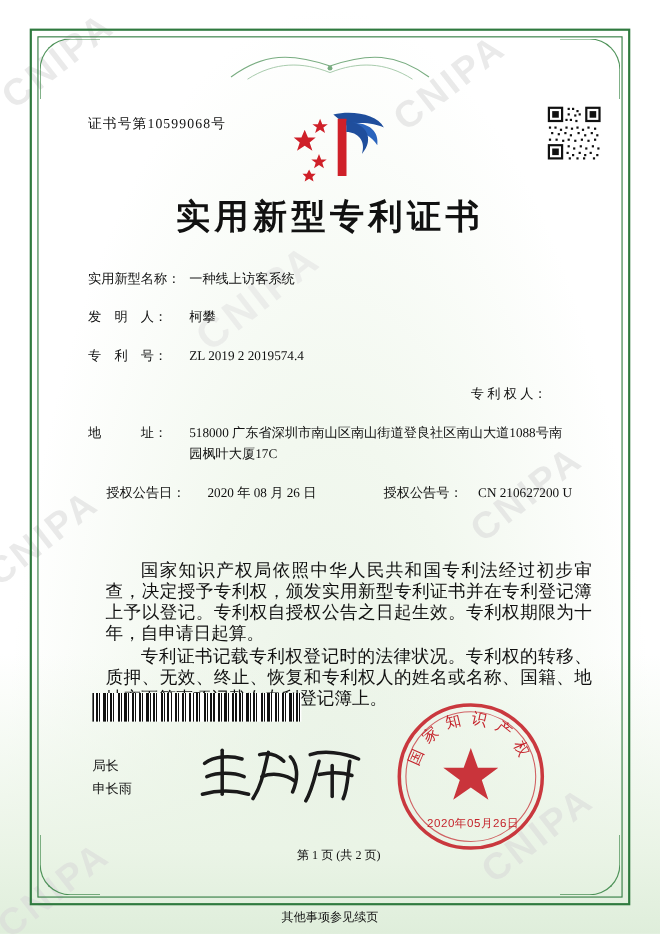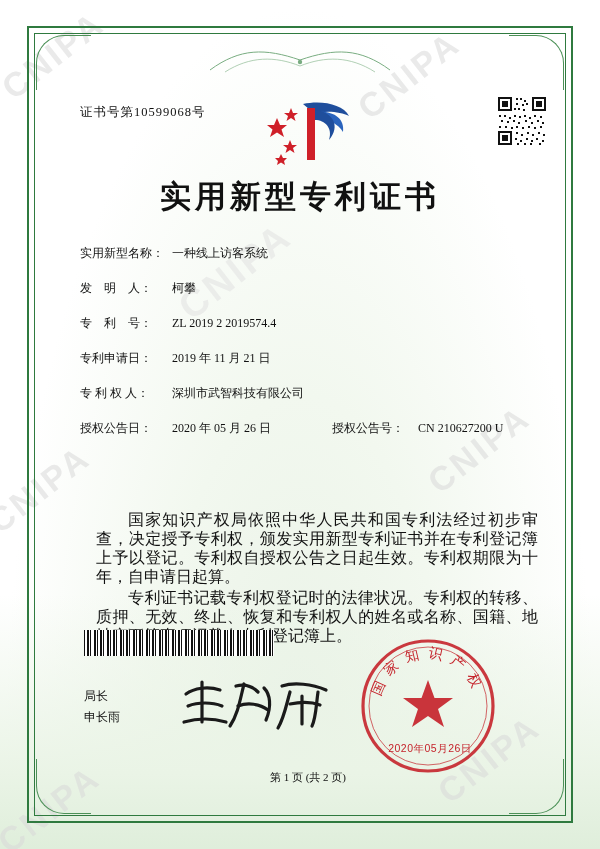--- a/index.html
+++ b/index.html
@@ -78,21 +78,21 @@
   }
 
   .title{
     position:absolute;left:0;right:0;top:176px;text-align:center;
     font-size:31px;font-weight:700;letter-spacing:4px;color:#111;
     font-family:"Liberation Serif","DejaVu Serif",serif;
   }
 
   
   .fields{position:absolute;left:80px;top:244px;width:440px;}
-  .row{display:flex;align-items:flex-start;margin-bottom:17px;font-size:12px;color:#111;line-height:18px;}
+  .row{display:flex;align-items:flex-start;margin-bottom:17px;font-size:12px;color:#111;line-height:18px;justify-content:flex-end;}
   .lbl{width:92px;flex:none;letter-spacing:0px;}
   .val{flex:1;}
   .row.two .lbl2{width:92px;flex:none;margin-left:20px;}
 
   .addr-val{line-height:19px;}
 
   
   .paras{position:absolute;left:96px;top:510px;width:442px;font-size:16px;line-height:19px;color:#111;text-align:justify;}
   .paras p{margin:0 0 2px 0;text-indent:2em;}
 
@@ -250,34 +250,33 @@
     <div class="row">
       <div class="lbl">发　明　人：</div>
       <div class="val">柯攀</div>
     </div>
 
     <div class="row">
       <div class="lbl">专　利　号：</div>
       <div class="val">ZL 2019 2 2019574.4</div>
     </div>
 
-    <div class="row">
-      <div class="lbl">专利申请日：</div>
-      <div class="val">2019 年 11 月 21 日</div>
-    </div>
 
     <div class="row">
       <div class="lbl">专 利 权 人：</div>
-      <div class="val">深圳市武智科技有限公司</div>
-    </div>
-
+    </div>
+
+    <div class="row">
+      <div class="lbl">地　　　址：</div>
+      <div class="val addr-val">518000  广东省深圳市南山区南山街道登良社区南山大道1088号南园枫叶大厦17C</div>
+    </div>
 
     <div class="row two" style="margin-top:4px;">
       <div class="lbl">授权公告日：</div>
-      <div style="width:140px;">2020 年 05 月 26 日</div>
+      <div style="width:140px;">2020 年 08 月 26 日</div>
       <div class="lbl2" style="width:86px;">授权公告号：</div>
       <div>CN 210627200 U</div>
     </div>
   </div>
 
   <div class="paras">
     <p>国家知识产权局依照中华人民共和国专利法经过初步审查，决定授予专利权，颁发实用新型专利证书并在专利登记簿上予以登记。专利权自授权公告之日起生效。专利权期限为十年，自申请日起算。</p>
     <p>专利证书记载专利权登记时的法律状况。专利权的转移、质押、无效、终止、恢复和专利权人的姓名或名称、国籍、地址变更等事项记载在专利登记簿上。</p>
   </div>
 
@@ -315,14 +314,15 @@
     <defs>
       <path id="ringpath" d="M70,70 m-48,0 a48,48 0 1,1 96,0"></path>
     </defs>
     <text font-family="'Liberation Serif','DejaVu Serif',serif" font-size="14" fill="#c5232b" letter-spacing="8">
       <textPath href="#ringpath" startOffset="6%">国家知识产权局</textPath>
     </text>
   </svg>
   <div class="seal-date">2020年05月26日</div>
 
   <div class="page-no">第 1 页 (共 2 页)</div>
+  <div class="footnote">其他事项参见续页</div>
 
 </div>
 
 </body></html>

